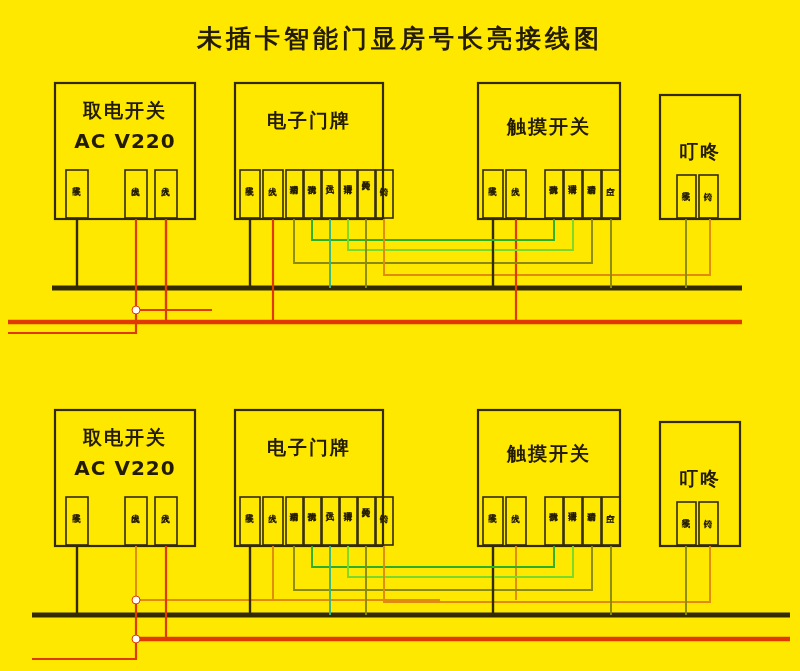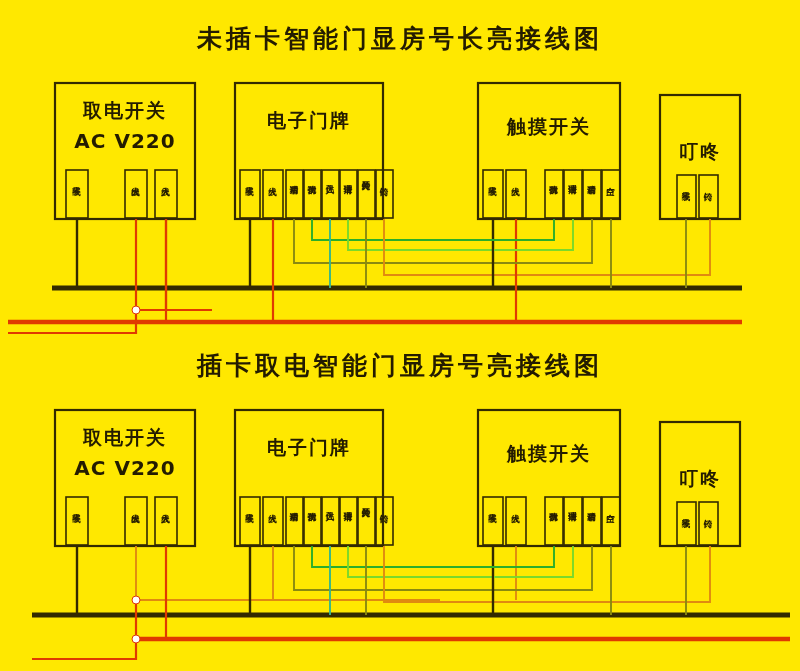--- a/index.html
+++ b/index.html
@@ -47,21 +47,20 @@
   .w-lgreen{stroke:#7BD92B;stroke-width:1.9;}
   .w-teal{stroke:#35B58C;stroke-width:1.9;}
   .jdot{fill:#FFFFFF;stroke:#E03A00;stroke-width:1;}
 </style>
 </head>
 <body>
 
 <div id="stage">
 
   <div class="title" id="title1">未插卡智能门显房号长亮接线图</div>
-  <div class="title" id="title2">插卡取电智能门显房号亮接线图</div>
 
   <svg viewBox="0 0 800 671">
 
     <g>
 
       <g>
         <rect class="dev-box" x="55" y="83" width="140" height="136"></rect>
         <text class="dev-label" x="125" y="117">取电开关</text>
         <text class="ac-label" x="125" y="148">AC V220</text>
         <rect class="term-box" x="66" y="170" width="22" height="48"></rect>

